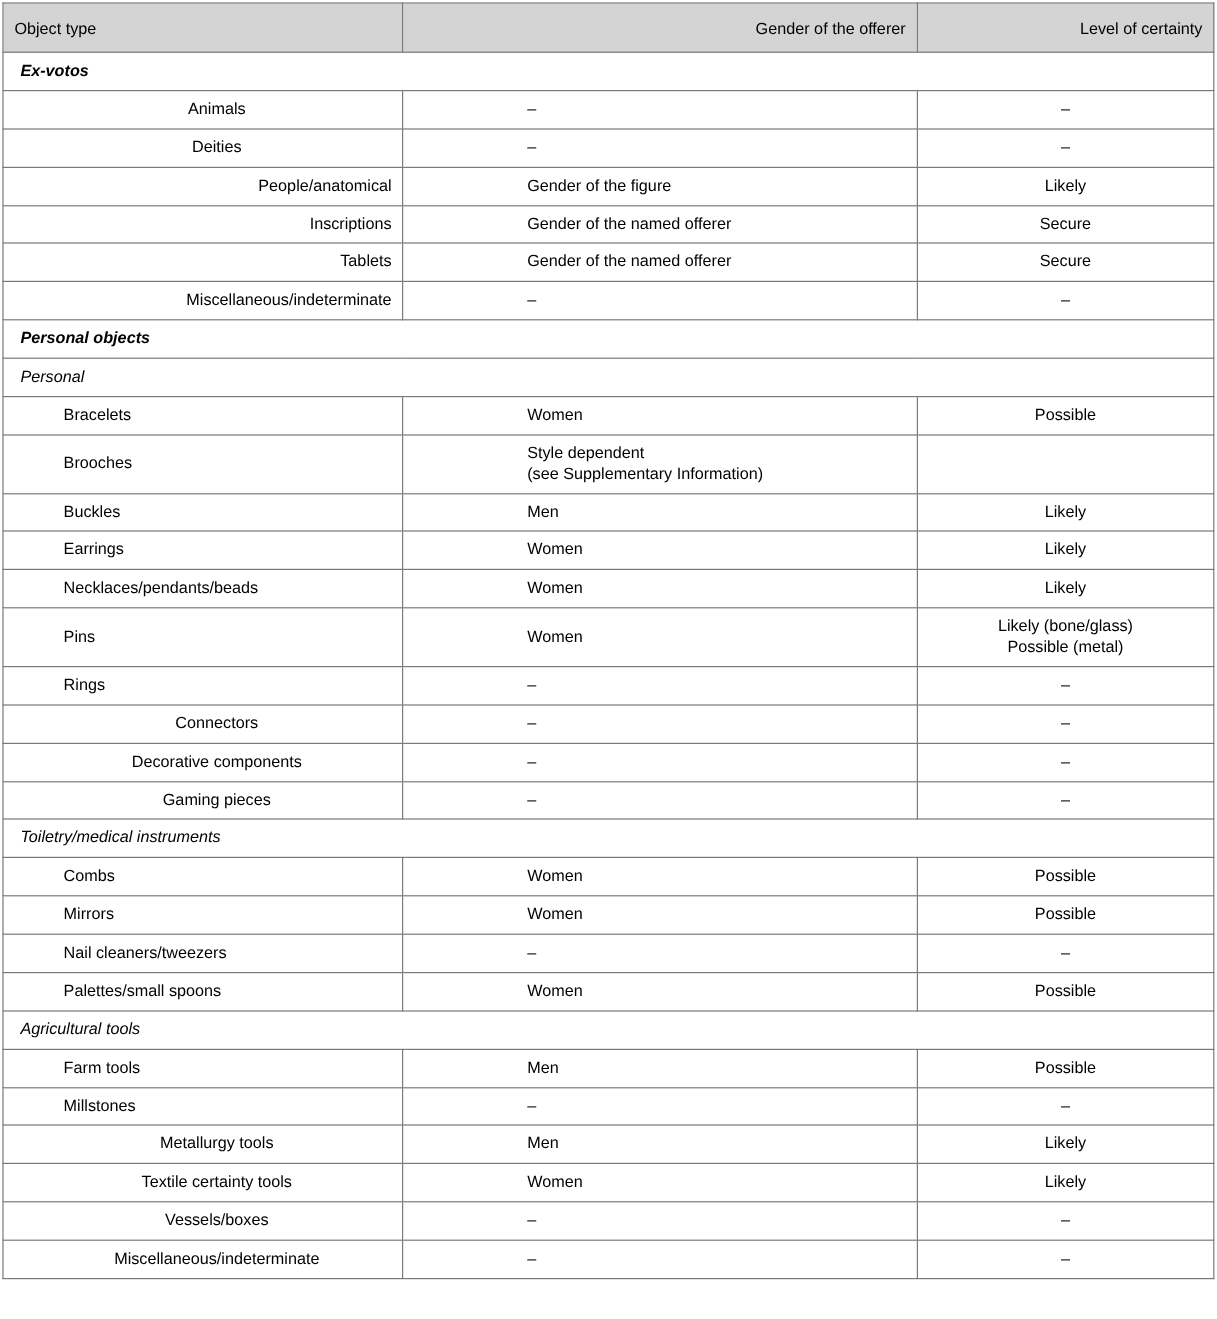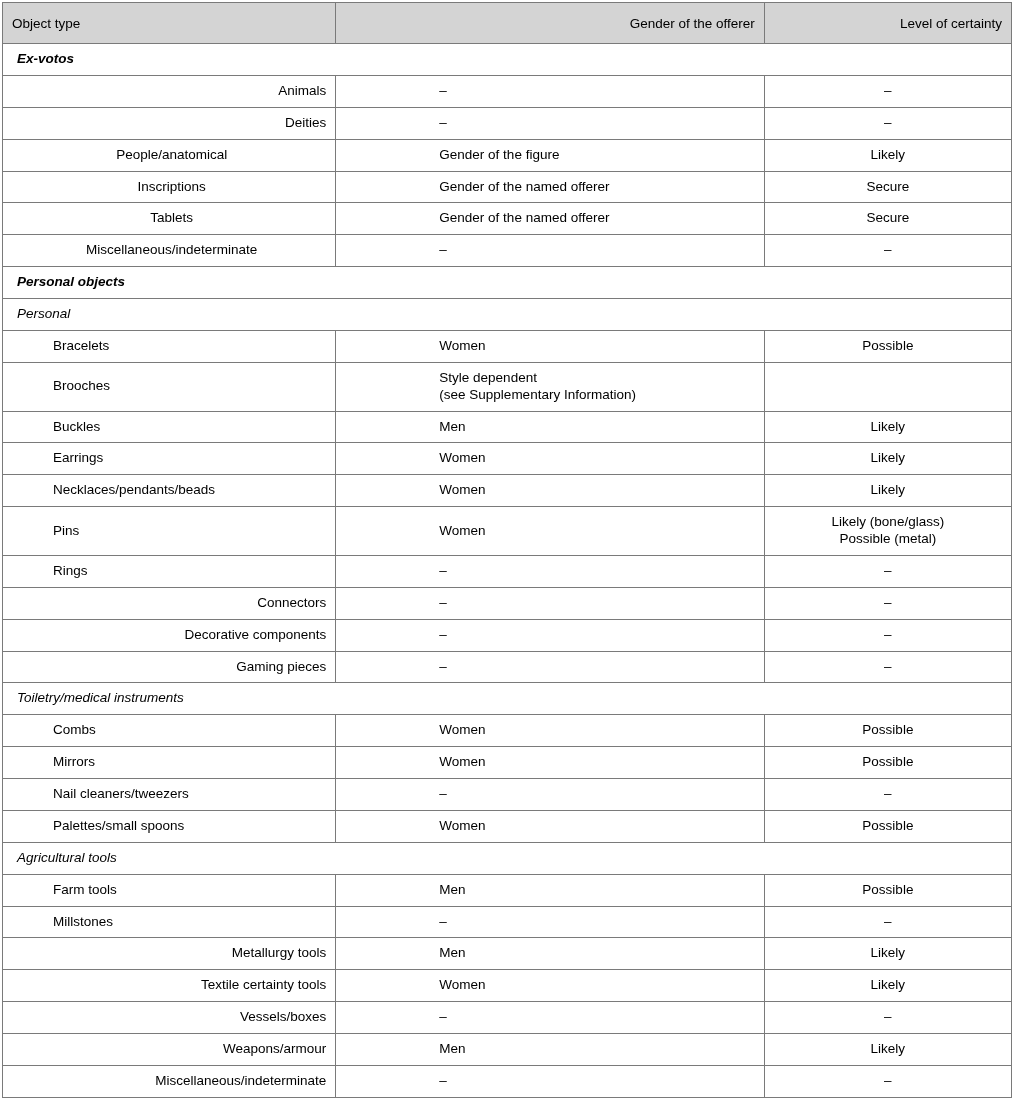--- a/index.html
+++ b/index.html
@@ -50,22 +50,22 @@
   tbody tr.group td {
     font-style: italic;
     font-weight: bold;
     text-align: left;
   }
   tbody tr.subgroup td {
     font-style: italic;
     font-weight: normal;
     text-align: left;
   }
-  td.label-0 { text-align: center; padding-left: 14px; }
-  td.label-1 { text-align: right; padding-left: 32px; }
+  td.label-0 { text-align: right; padding-left: 14px; }
+  td.label-1 { text-align: center; padding-left: 32px; }
   td.label-2 { text-align: left; padding-left: 50px; }
   td.mid { text-align: left; padding-left: 103px; }
   td.right { text-align: center; }
   .nowrapline { white-space: pre-line; }
 </style>
 </head>
 <body>
 
 <div id="table-wrap">
   <table class="data-table">
@@ -218,24 +218,19 @@
           <td class="label-1">Textile certainty tools</td>
           <td class="mid nowrapline">Women</td>
           <td class="right nowrapline">Likely</td>
         </tr>
         <tr>
           <td class="label-1">Vessels/boxes</td>
           <td class="mid nowrapline">–</td>
           <td class="right nowrapline">–</td>
         </tr>
         <tr>
-          <td class="label-1">Weapons/armour</td>
-          <td class="mid nowrapline">Men</td>
-          <td class="right nowrapline">Likely</td>
-        </tr>
-        <tr>
           <td class="label-1">Miscellaneous/indeterminate</td>
           <td class="mid nowrapline">–</td>
           <td class="right nowrapline">–</td>
         </tr>
       </tbody>
   </table>
 </div>
 
 </body></html>

